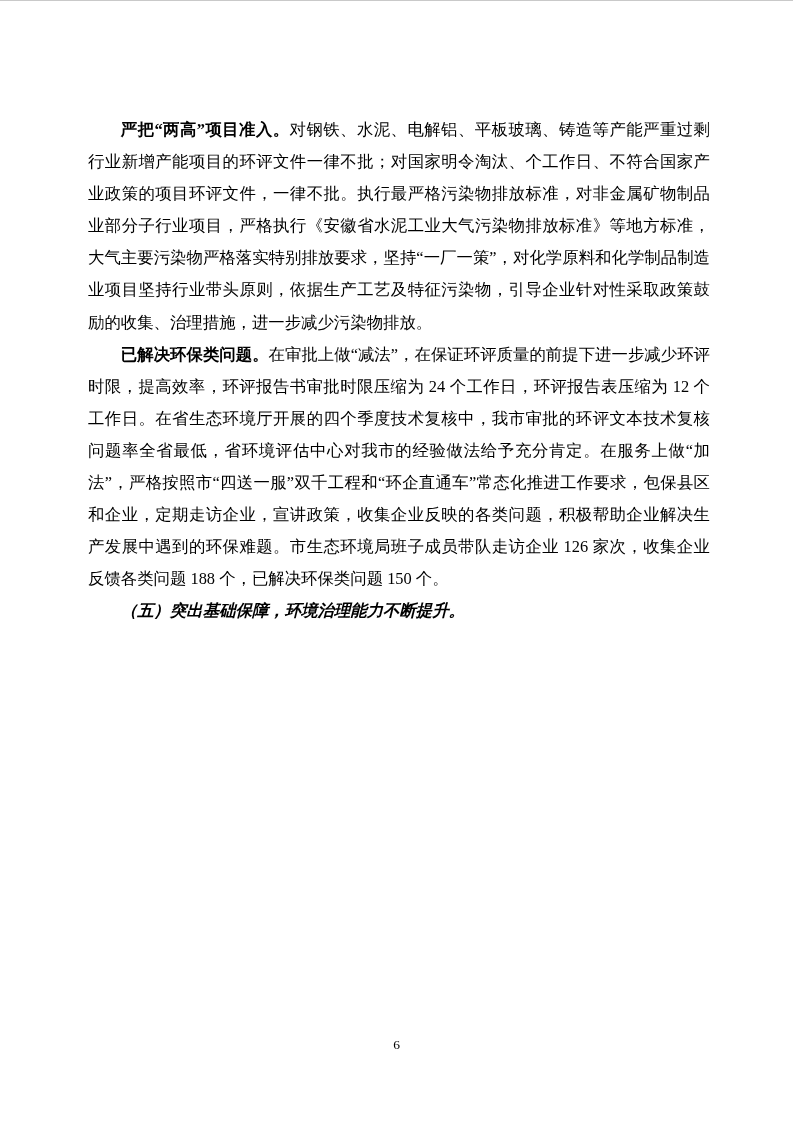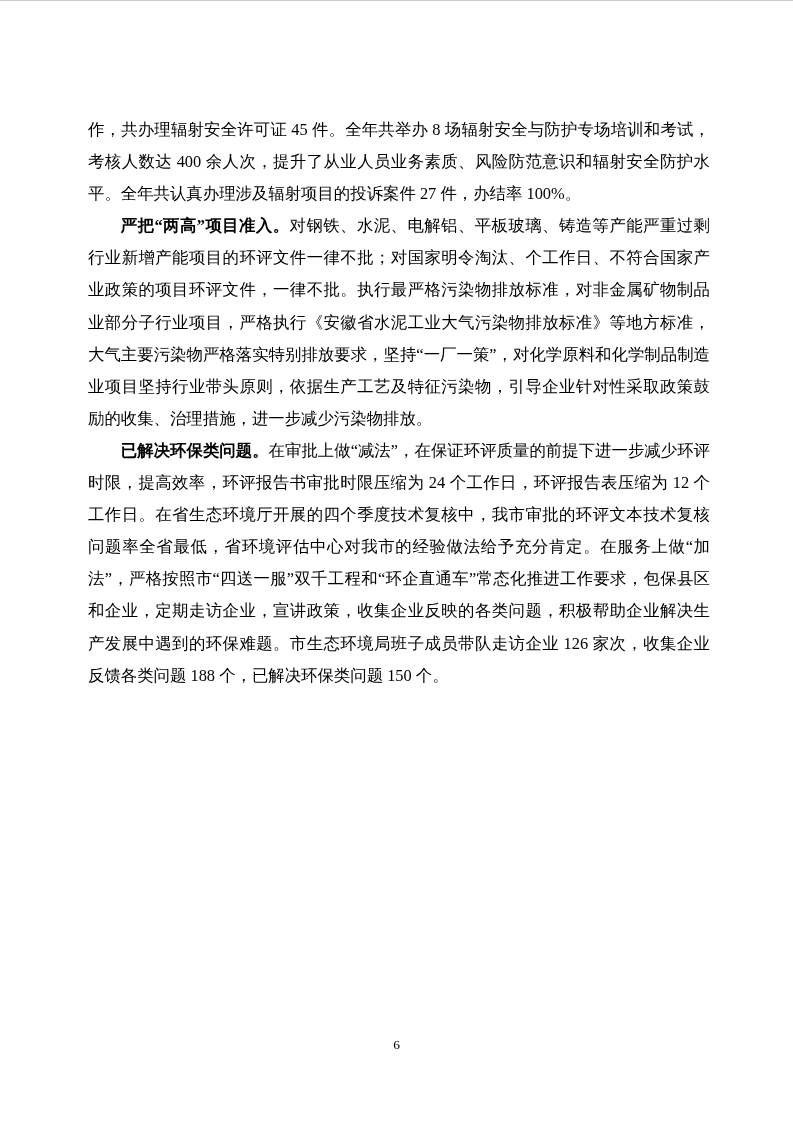--- a/index.html
+++ b/index.html
@@ -57,25 +57,25 @@
     line-height: 16px;
   }
 </style>
 </head>
 <body>
 
 <div class="top-edge"></div>
 
 <div class="text-block">
 
-  <p class="continuation">作，共办理辐射安全许可证 45 件。全年共举办 8 场辐射安全与防护专场培训和考试，考核人数达 400 余人次，提升了从业人员业务素质、风险防范意识和辐射安全防护水平。全年共认真办理涉及辐射项目的投诉案件 27 件，办结率 100%。</p>
 
 
   <p><span class="lead">严把“两高”项目准入。</span><span>对钢铁、水泥、电解铝、平板玻璃、铸造等产能严重过剩行业新增产能项目的环评文件一律不批；对国家明令淘汰、个工作日、不符合国家产业政策的项目环评文件，一律不批。执行最严格污染物排放标准，对非金属矿物制品业部分子行业项目，严格执行《安徽省水泥工业大气污染物排放标准》等地方标准，大气主要污染物严格落实特别排放要求，坚持“一厂一策”，对化学原料和化学制品制造业项目坚持行业带头原则，依据生产工艺及特征污染物，引导企业针对性采取政策鼓励的收集、治理措施，进一步减少污染物排放。</span></p>
 
   <p><span class="lead">已解决环保类问题。</span><span>在审批上做“减法”，在保证环评质量的前提下进一步减少环评时限，提高效率，环评报告书审批时限压缩为 24 个工作日，环评报告表压缩为 12 个工作日。在省生态环境厅开展的四个季度技术复核中，我市审批的环评文本技术复核问题率全省最低，省环境评估中心对我市的经验做法给予充分肯定。在服务上做“加法”，严格按照市“四送一服”双千工程和“环企直通车”常态化推进工作要求，包保县区和企业，定期走访企业，宣讲政策，收集企业反映的各类问题，积极帮助企业解决生产发展中遇到的环保难题。市生态环境局班子成员带队走访企业 126 家次，收集企业反馈各类问题 188 个，已解决环保类问题 150 个。</span></p>
 
 
+  <p class="section-heading">（五）突出基础保障，环境治理能力不断提升。</p>
 
 
 </div>
 
 <div class="page-number">6</div>
 
 </body></html>

